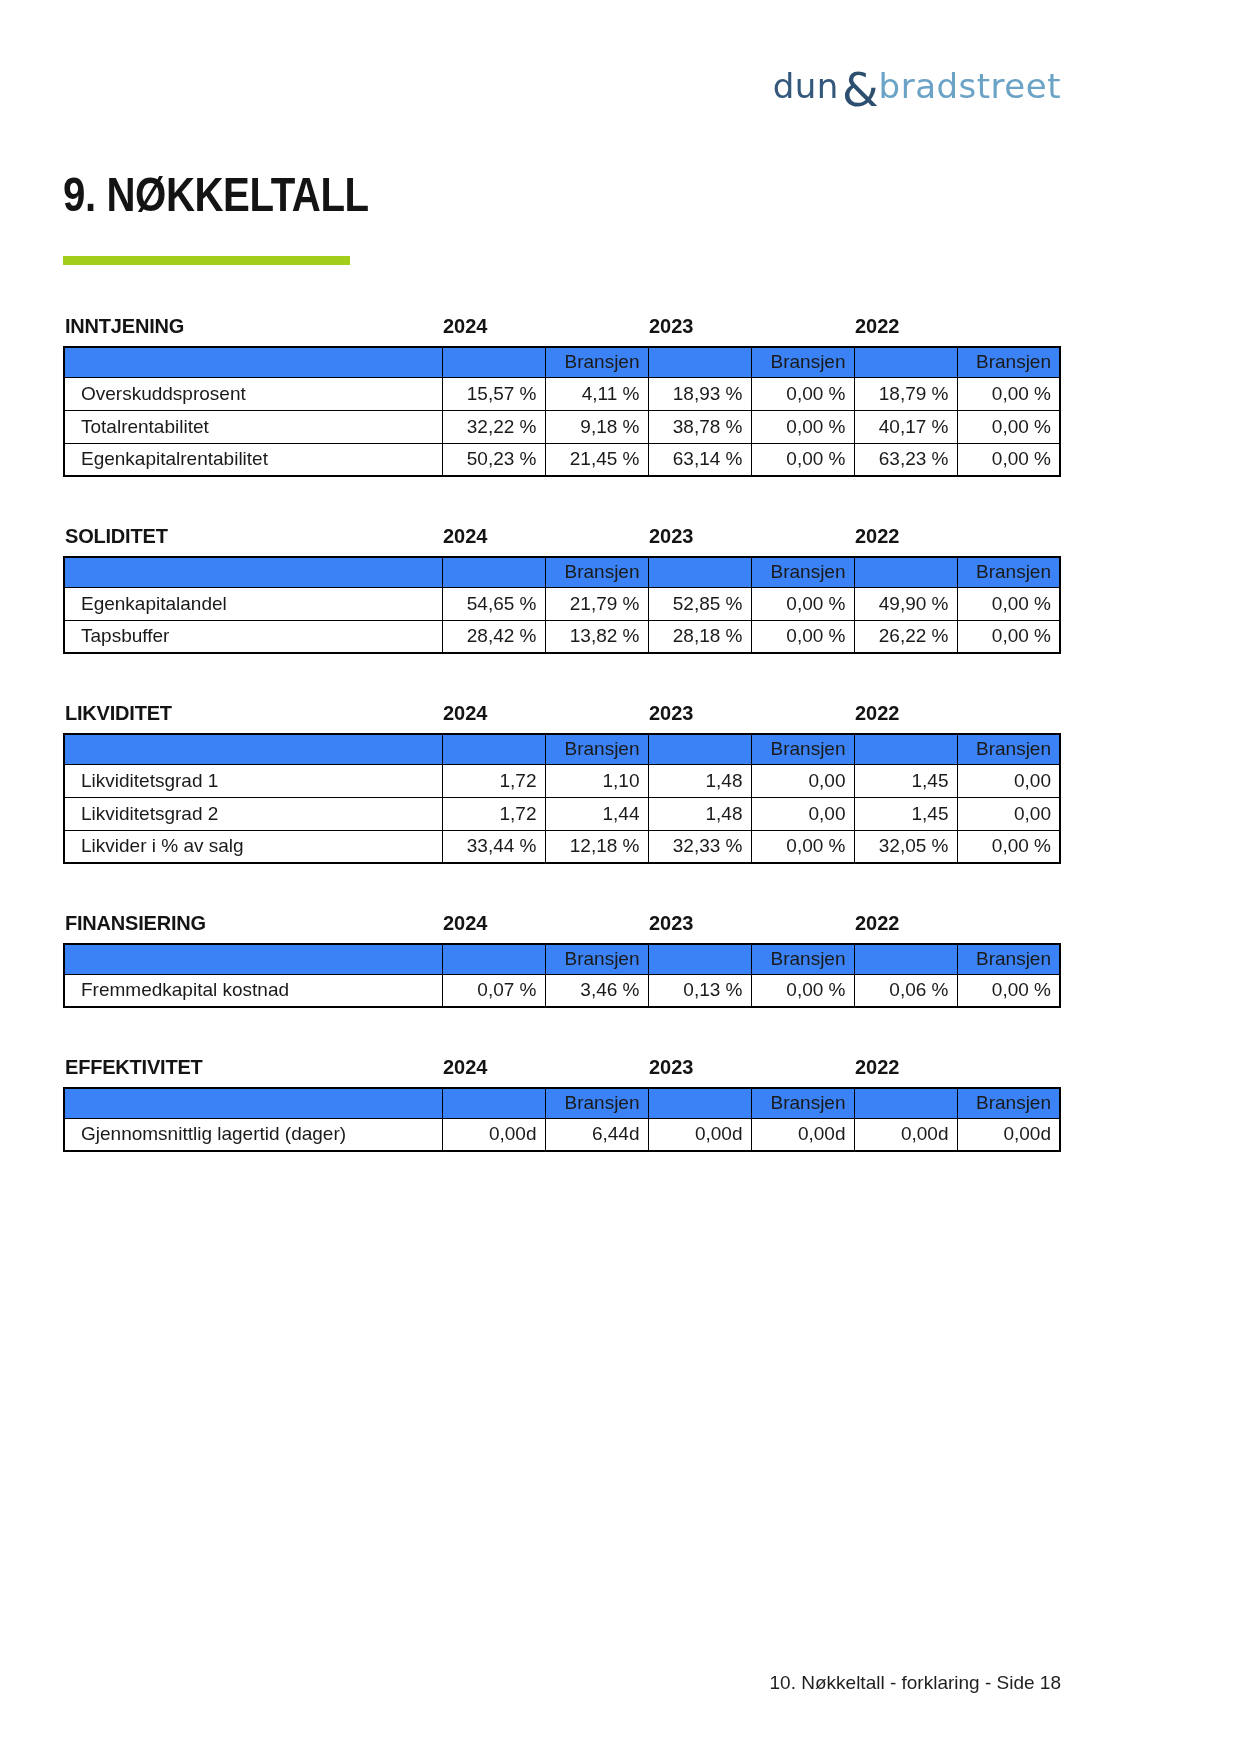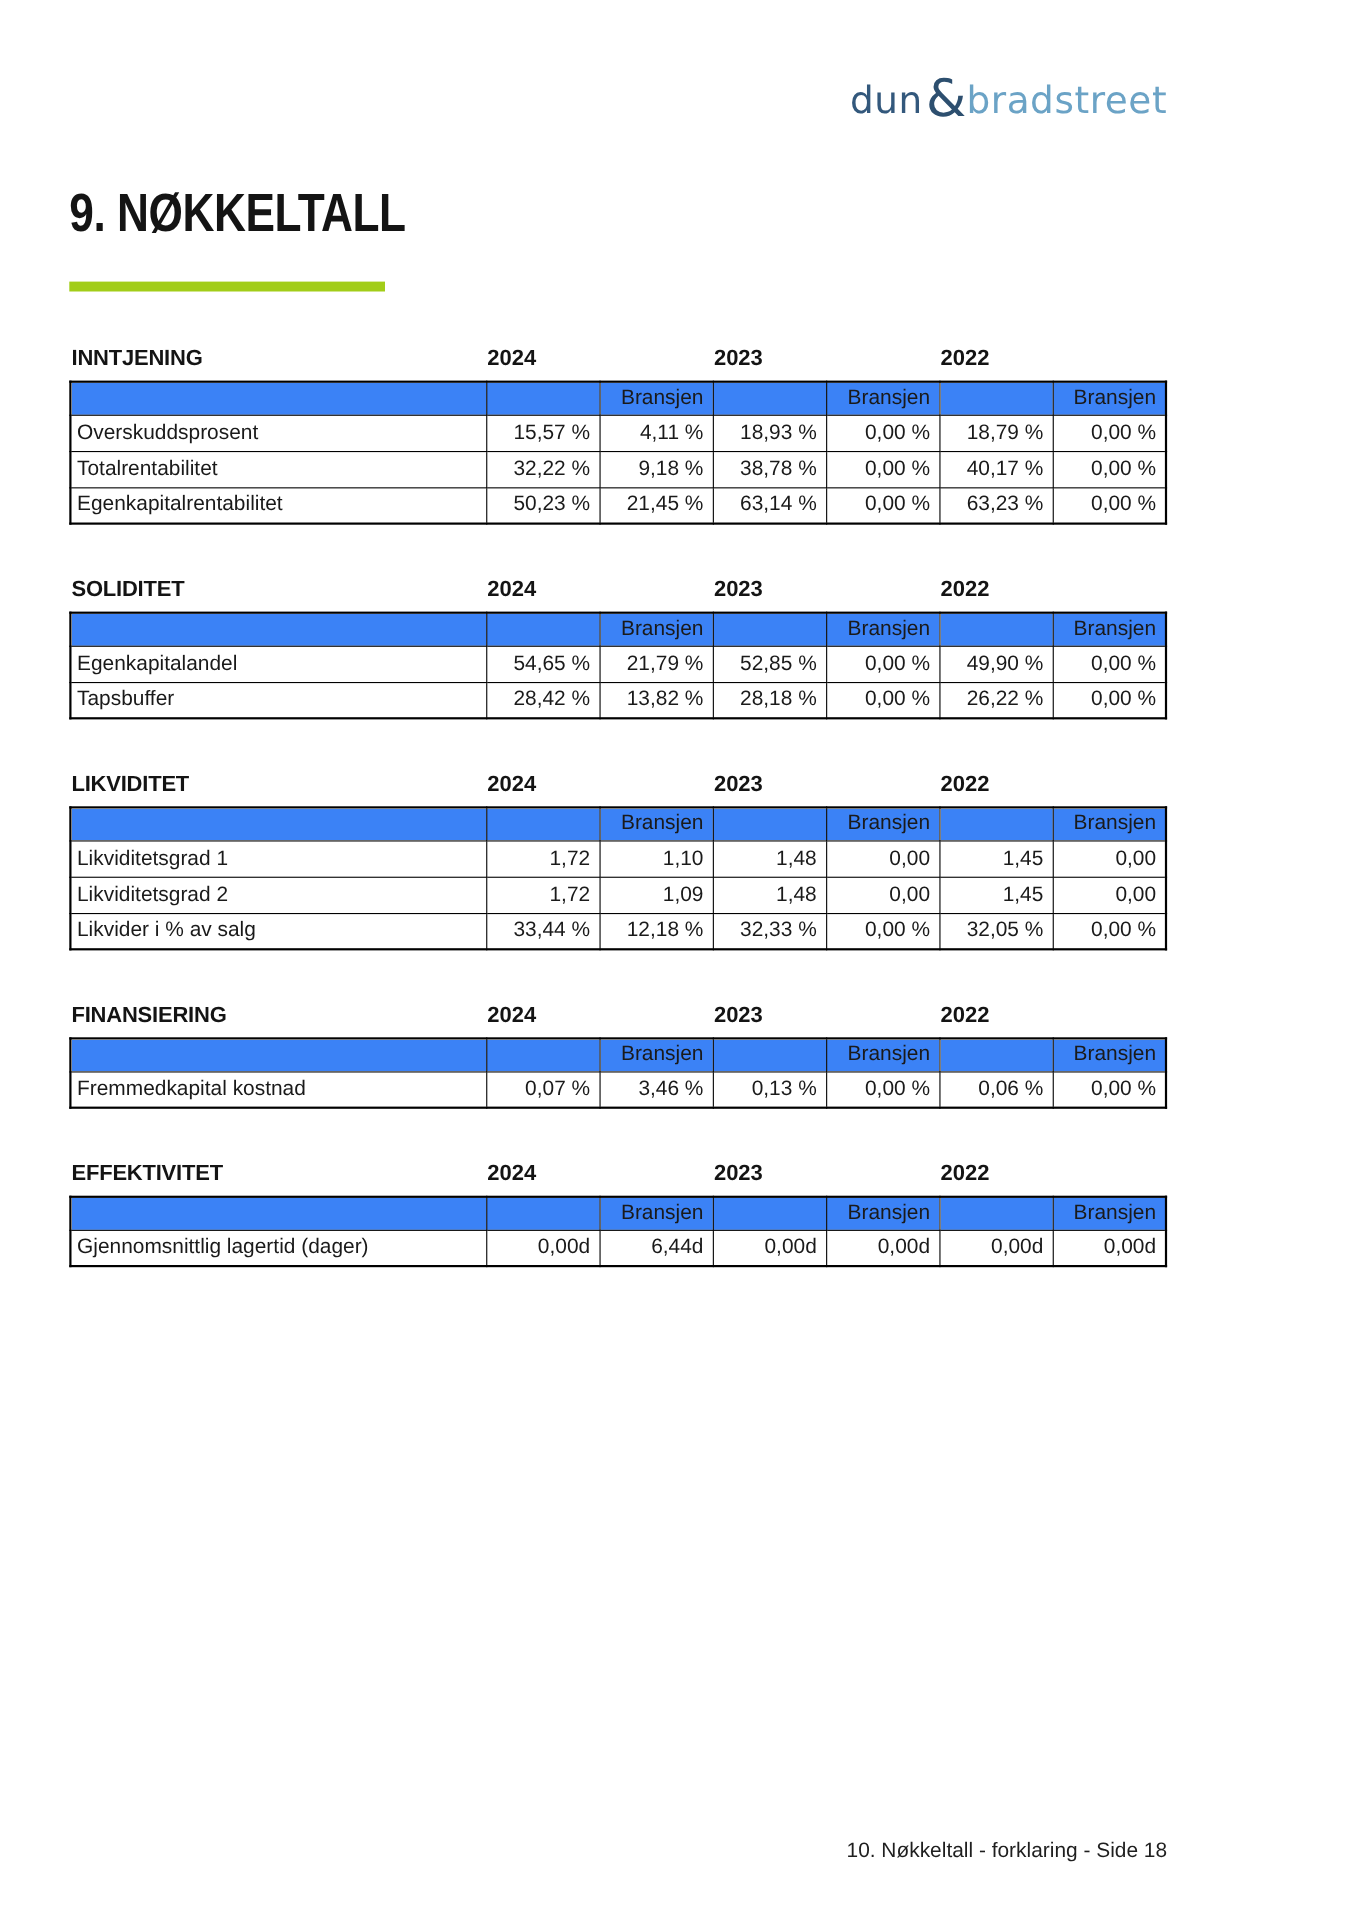--- a/index.html
+++ b/index.html
@@ -5,21 +5,21 @@
   * { margin:0; padding:0; box-sizing:border-box; }
   html, body { background:#ffffff; }
   body {
     width:1241px; height:1754px; position:relative;
     font-family:"Liberation Sans", sans-serif; color:#1a1a1a;
     overflow:hidden;
   }
   .page { position:absolute; inset:0; background:#fff; }
 
   
-  .logo { position:absolute; top:62px; right:180px; display:flex; align-items:flex-end;
+  .logo { position:absolute; top:62px; right:180px; display:flex; align-items:center;
           font-family:"DejaVu Sans", sans-serif; line-height:1; }
   .logo .dun { font-size:34px; color:#33587c; letter-spacing:0.5px; }
   .logo .amp { font-size:47px; color:#2d4f6f; margin:0 0 0 3px; position:relative; top:4px; }
   .logo .bradstreet { font-size:34px; color:#6ba3c6; letter-spacing:0.5px; }
 
   
   .page-title {
     position:absolute; top:166px; left:63px;
     font-size:49px; font-weight:bold; color:#141414;
     letter-spacing:-0.5px; white-space:nowrap;
@@ -38,21 +38,21 @@
   .year.y1 { left:586px; }
   .year.y2 { left:792px; }
 
   table { border-collapse:collapse; table-layout:fixed; width:998px;
           border:2px solid #000; font-size:19px; }
   col.c-label { width:378px; }
   col.c-val   { width:103px; }
   td { border:1px solid #000; padding:0 8px; white-space:nowrap; overflow:hidden; }
   tr.head td { background:#3b82f6; height:30px; font-weight:normal; }
   tr.data td { height:33px; background:#fff; }
-  td.label { text-align:left; padding-left:5px; }
+  td.label { text-align:left; padding-left:16px; }
   td.val { text-align:right; }
 
   
   .footer { position:absolute; top:1672px; left:63px; width:998px;
             text-align:right; font-size:19px; color:#1f1f1f; }
 </style>
 </head>
 <body>
 
 <div class="page">
@@ -206,21 +206,21 @@
               <td class="val">1,72</td>
               <td class="val">1,10</td>
               <td class="val">1,48</td>
               <td class="val">0,00</td>
               <td class="val">1,45</td>
               <td class="val">0,00</td>
             </tr>
             <tr class="data">
               <td class="label">Likviditetsgrad 2</td>
               <td class="val">1,72</td>
-              <td class="val">1,09</td>
+              <td class="val">1,44</td>
               <td class="val">1,48</td>
               <td class="val">0,00</td>
               <td class="val">1,45</td>
               <td class="val">0,00</td>
             </tr>
             <tr class="data">
               <td class="label">Likvider i % av salg</td>
               <td class="val">33,44 %</td>
               <td class="val">12,18 %</td>
               <td class="val">32,33 %</td>

